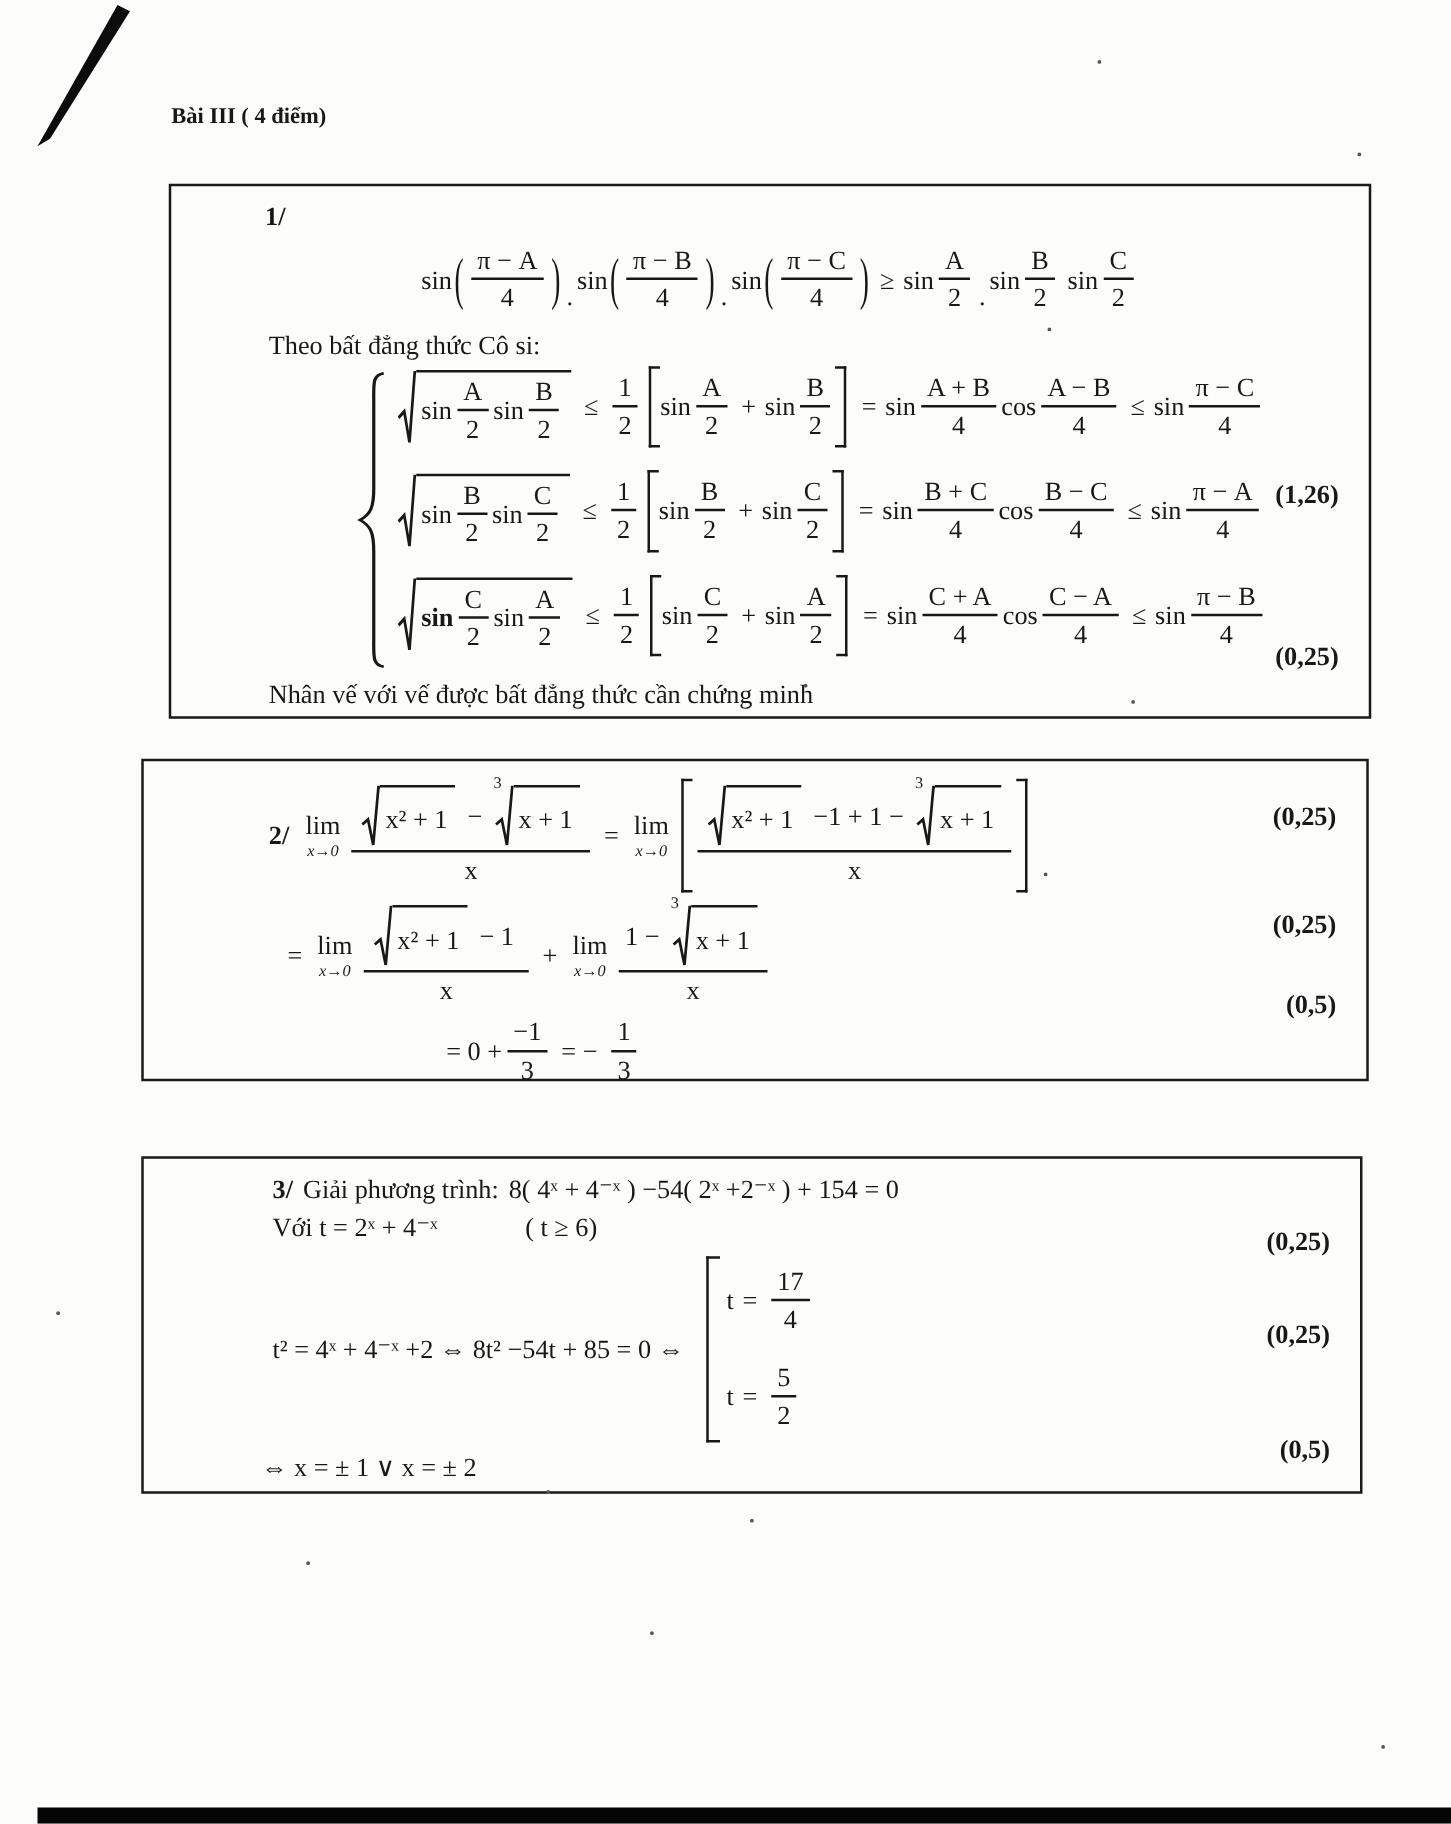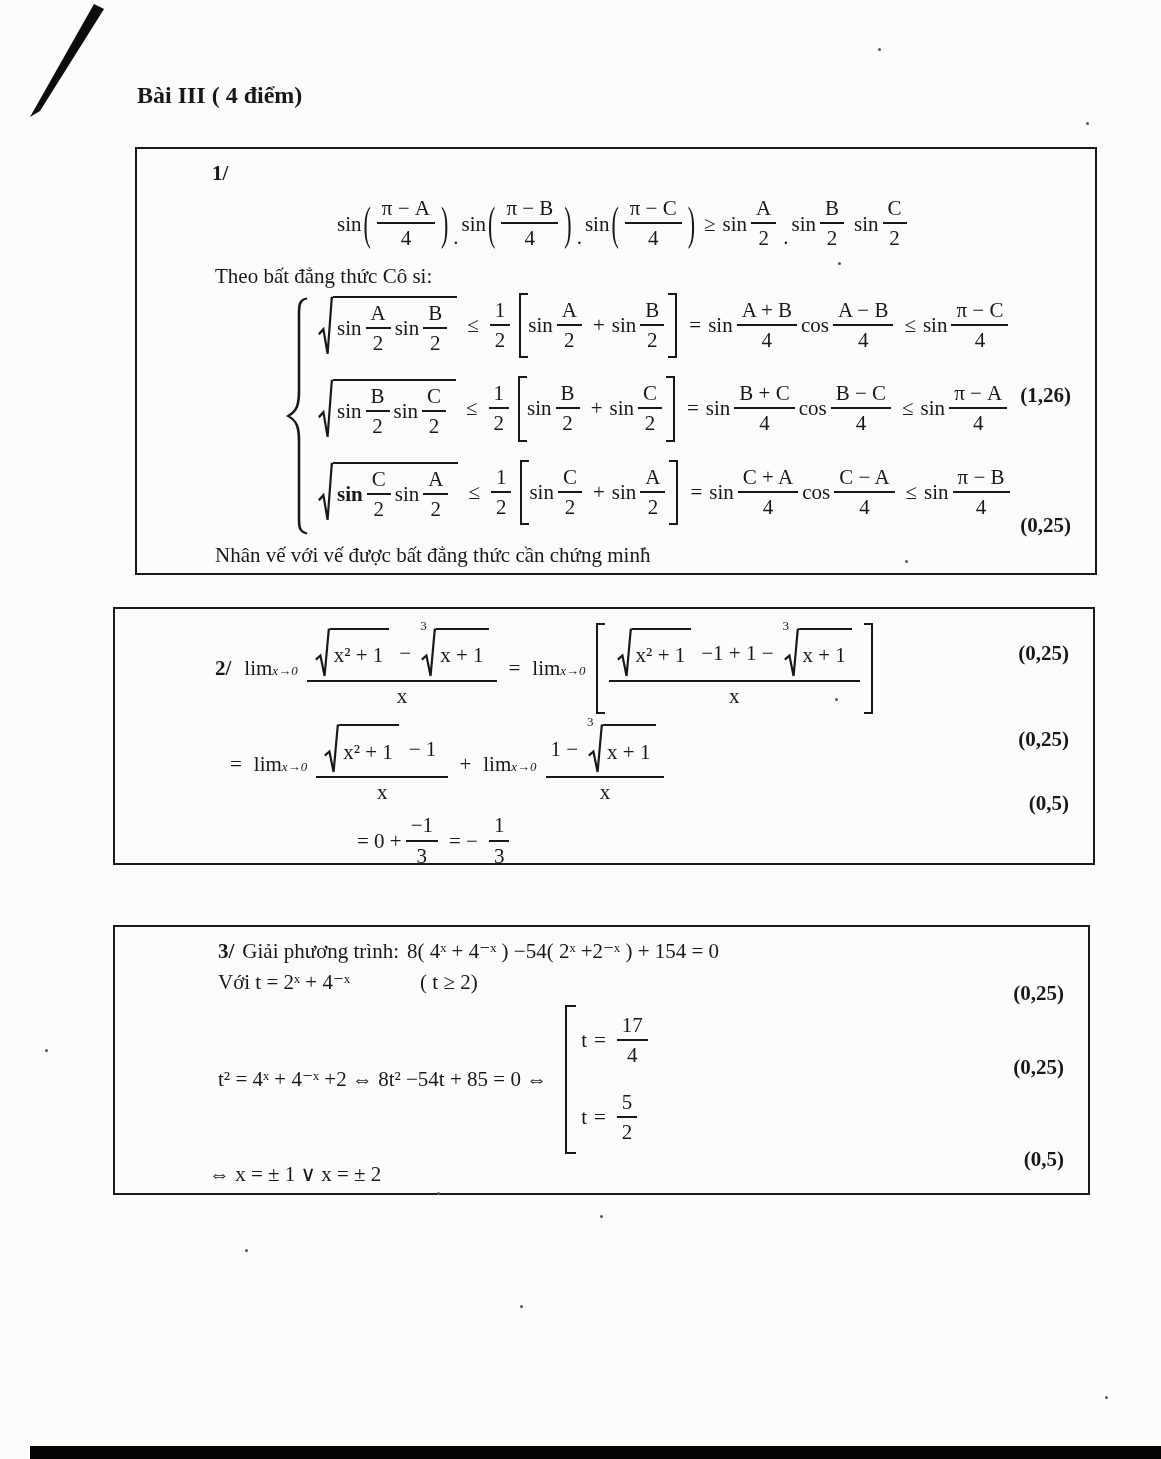--- a/index.html
+++ b/index.html
@@ -1,20 +1,20 @@
 <!DOCTYPE html>
 <html><head>
 <meta charset="utf-8">
 <style>
   * { margin:0; padding:0; box-sizing:border-box; }
   html,body { width:1161px; height:1459px; }
   body { position:relative; background:#fcfcfa; color:#181818; overflow:hidden;
          font-family:"Liberation Serif","DejaVu Serif","DejaVu Sans",serif; font-size:21px; }
   .abs { position:absolute; }
-  .page-title { left:137px; top:82px; font-size:24px; font-weight:bold; }
+  .page-title { left:137px; top:82px; font-size:18px; font-weight:bold; }
   .box { position:absolute; border:2px solid #1a1a1a; }
   #box1 { left:135px; top:147px; width:962px; height:428px; }
   #box2 { left:113px; top:607px; width:982px; height:258px; }
   #box3 { left:113px; top:925px; width:977px; height:270px; }
   .score { position:absolute; right:24px; font-weight:bold; font-size:21px; white-space:nowrap; }
   .it { }
   .b { font-weight:bold; }
   .numb { font-weight:bold; margin-right:8px; }
   .mrow { display:flex; align-items:center; white-space:nowrap; }
   .op { margin:0 7px; }
@@ -22,21 +22,21 @@
   
   .f { display:inline-flex; flex-direction:column; align-items:center; vertical-align:middle; margin:0 4px; }
   .f .n { display:flex; align-items:center; justify-content:center; padding:0 5px 2px; border-bottom:2px solid #181818; line-height:1.15; white-space:nowrap; }
   .f .d { line-height:1.2; padding-top:2px; }
   
   .sq { display:inline-flex; align-items:stretch; position:relative; margin:0 3px; }
   .rsg { width:15px; flex:none; align-self:stretch; }
   .rb { border-top:2.5px solid #181818; display:inline-flex; align-items:center; padding:3px 6px 0 4px; white-space:nowrap; }
   .r3 { position:absolute; left:-1px; top:-9px; font-size:13px; font-style:normal; }
   
-  .lm { display:inline-flex; flex-direction:row; align-items:center; line-height:1; margin:0 5px; }
+  .lm { display:inline-flex; flex-direction:column; align-items:center; line-height:1; margin:0 5px; }
   .lm .ls { font-size:13px; font-style:italic; margin-top:3px; }
   
   .bk { display:inline-flex; align-items:center; position:relative; padding:5px 9px; margin:0 5px; }
   .bk::before,.bk::after { content:""; position:absolute; top:0; bottom:0; width:7px; border:2.5px solid #181818; }
   .bk::before { left:0; border-right:none; } .bk::after { right:0; border-left:none; }
   
   .bp { display:inline-block; transform:scaleY(2.1); font-size:22px; margin:0 2px; font-weight:400; }
   
   .system { position:relative; margin:4px 0 0 148px; padding-left:30px; }
   .system .mrow { margin-bottom:18px; }
@@ -395,21 +395,21 @@
 
 <div class="box" id="box3">
   <div class="mrow" style="margin:12px 0 0 103px">
     <span class="numb">3/</span>
     <span style="margin-right:8px">Giải phương trình:</span>
     <span>8( 4ˣ + 4⁻ˣ ) −54( 2ˣ +2⁻ˣ ) + 154 = 0</span>
   </div>
 
   <div class="mrow" style="margin:6px 0 0 103px">
     <span>Với t = 2ˣ + 4⁻ˣ</span>
-    <span style="margin-left:70px">( t ≥ 2)</span>
+    <span style="margin-left:70px">( t ≥ 6)</span>
   </div>
 
   <div class="mrow" style="margin:10px 0 0 103px">
     <span>t² = 4ˣ + 4⁻ˣ +2 ⇔ 8t² −54t + 85 = 0 ⇔</span>
     <span class="cases">
       <span class="mrow">
         <span class="it">t</span>
         <span class="op">=</span>
         <span class="f">
             <span class="n">17</span>

